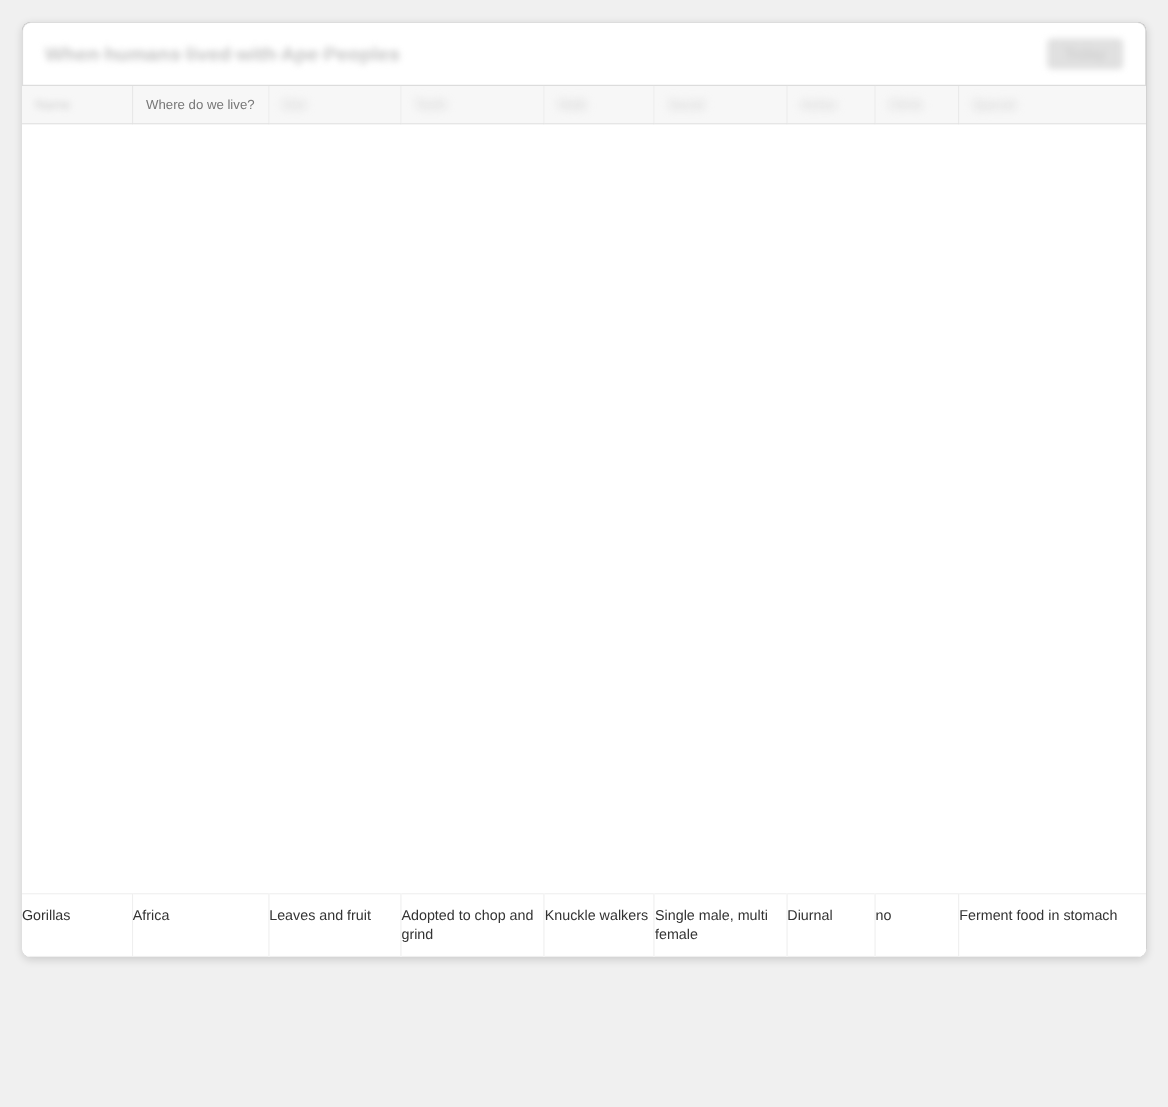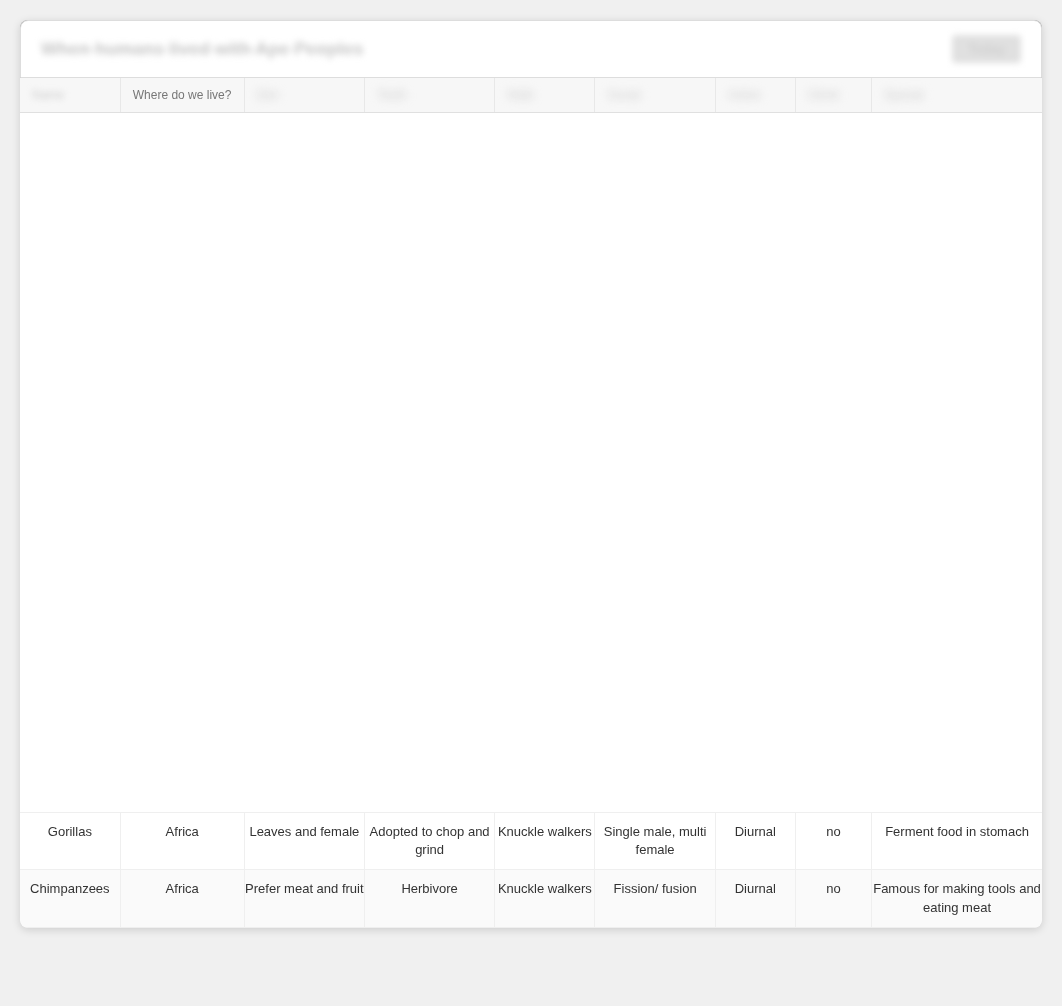--- a/index.html
+++ b/index.html
@@ -104,21 +104,20 @@
     tbody tr:nth-child(even) {
       background: #ffffff;
     }
 
     tbody td {
       padding: 10px 0;
       color: #333;
       border-right: 1px solid #efefef;
       vertical-align: top;
       line-height: 1.4;
-      text-align: center;
     }
 
     tbody td:last-child {
       border-right: none;
       margin-top: 28px;
     }
 
     
     .col-name    { width: 100px; }
     .col-where   { width: 100px; }
@@ -185,38 +184,27 @@
         </thead>
         <tbody>
 
           <tr style="height:700px;">
             <td colspan="9" style="background:white;"></td>
           </tr>
 
           <tr>
             <td class="col-name">Gorillas</td>
             <td class="col-where">Africa</td>
-            <td class="col-diet">Leaves and female</td>
+            <td class="col-diet">Leaves and fruit</td>
             <td class="col-teeth">Adopted to chop and grind</td>
             <td class="col-walk">Knuckle walkers</td>
             <td class="col-social">Single male, multi female</td>
             <td class="col-active">Diurnal</td>
             <td class="col-climb">no</td>
             <td class="col-special">Ferment food in stomach</td>
           </tr>
 
-          <tr>
-            <td class="col-name">Chimpanzees</td>
-            <td class="col-where">Africa</td>
-            <td class="col-diet">Prefer meat and fruit</td>
-            <td class="col-teeth">Herbivore</td>
-            <td class="col-walk">Knuckle walkers</td>
-            <td class="col-social">Fission/ fusion</td>
-            <td class="col-active">Diurnal</td>
-            <td class="col-climb">no</td>
-            <td class="col-special">Famous for making tools and eating meat</td>
-          </tr>
         </tbody>
       </table>
     </div>
 
   </div>
 </div>
 
 </body></html>

